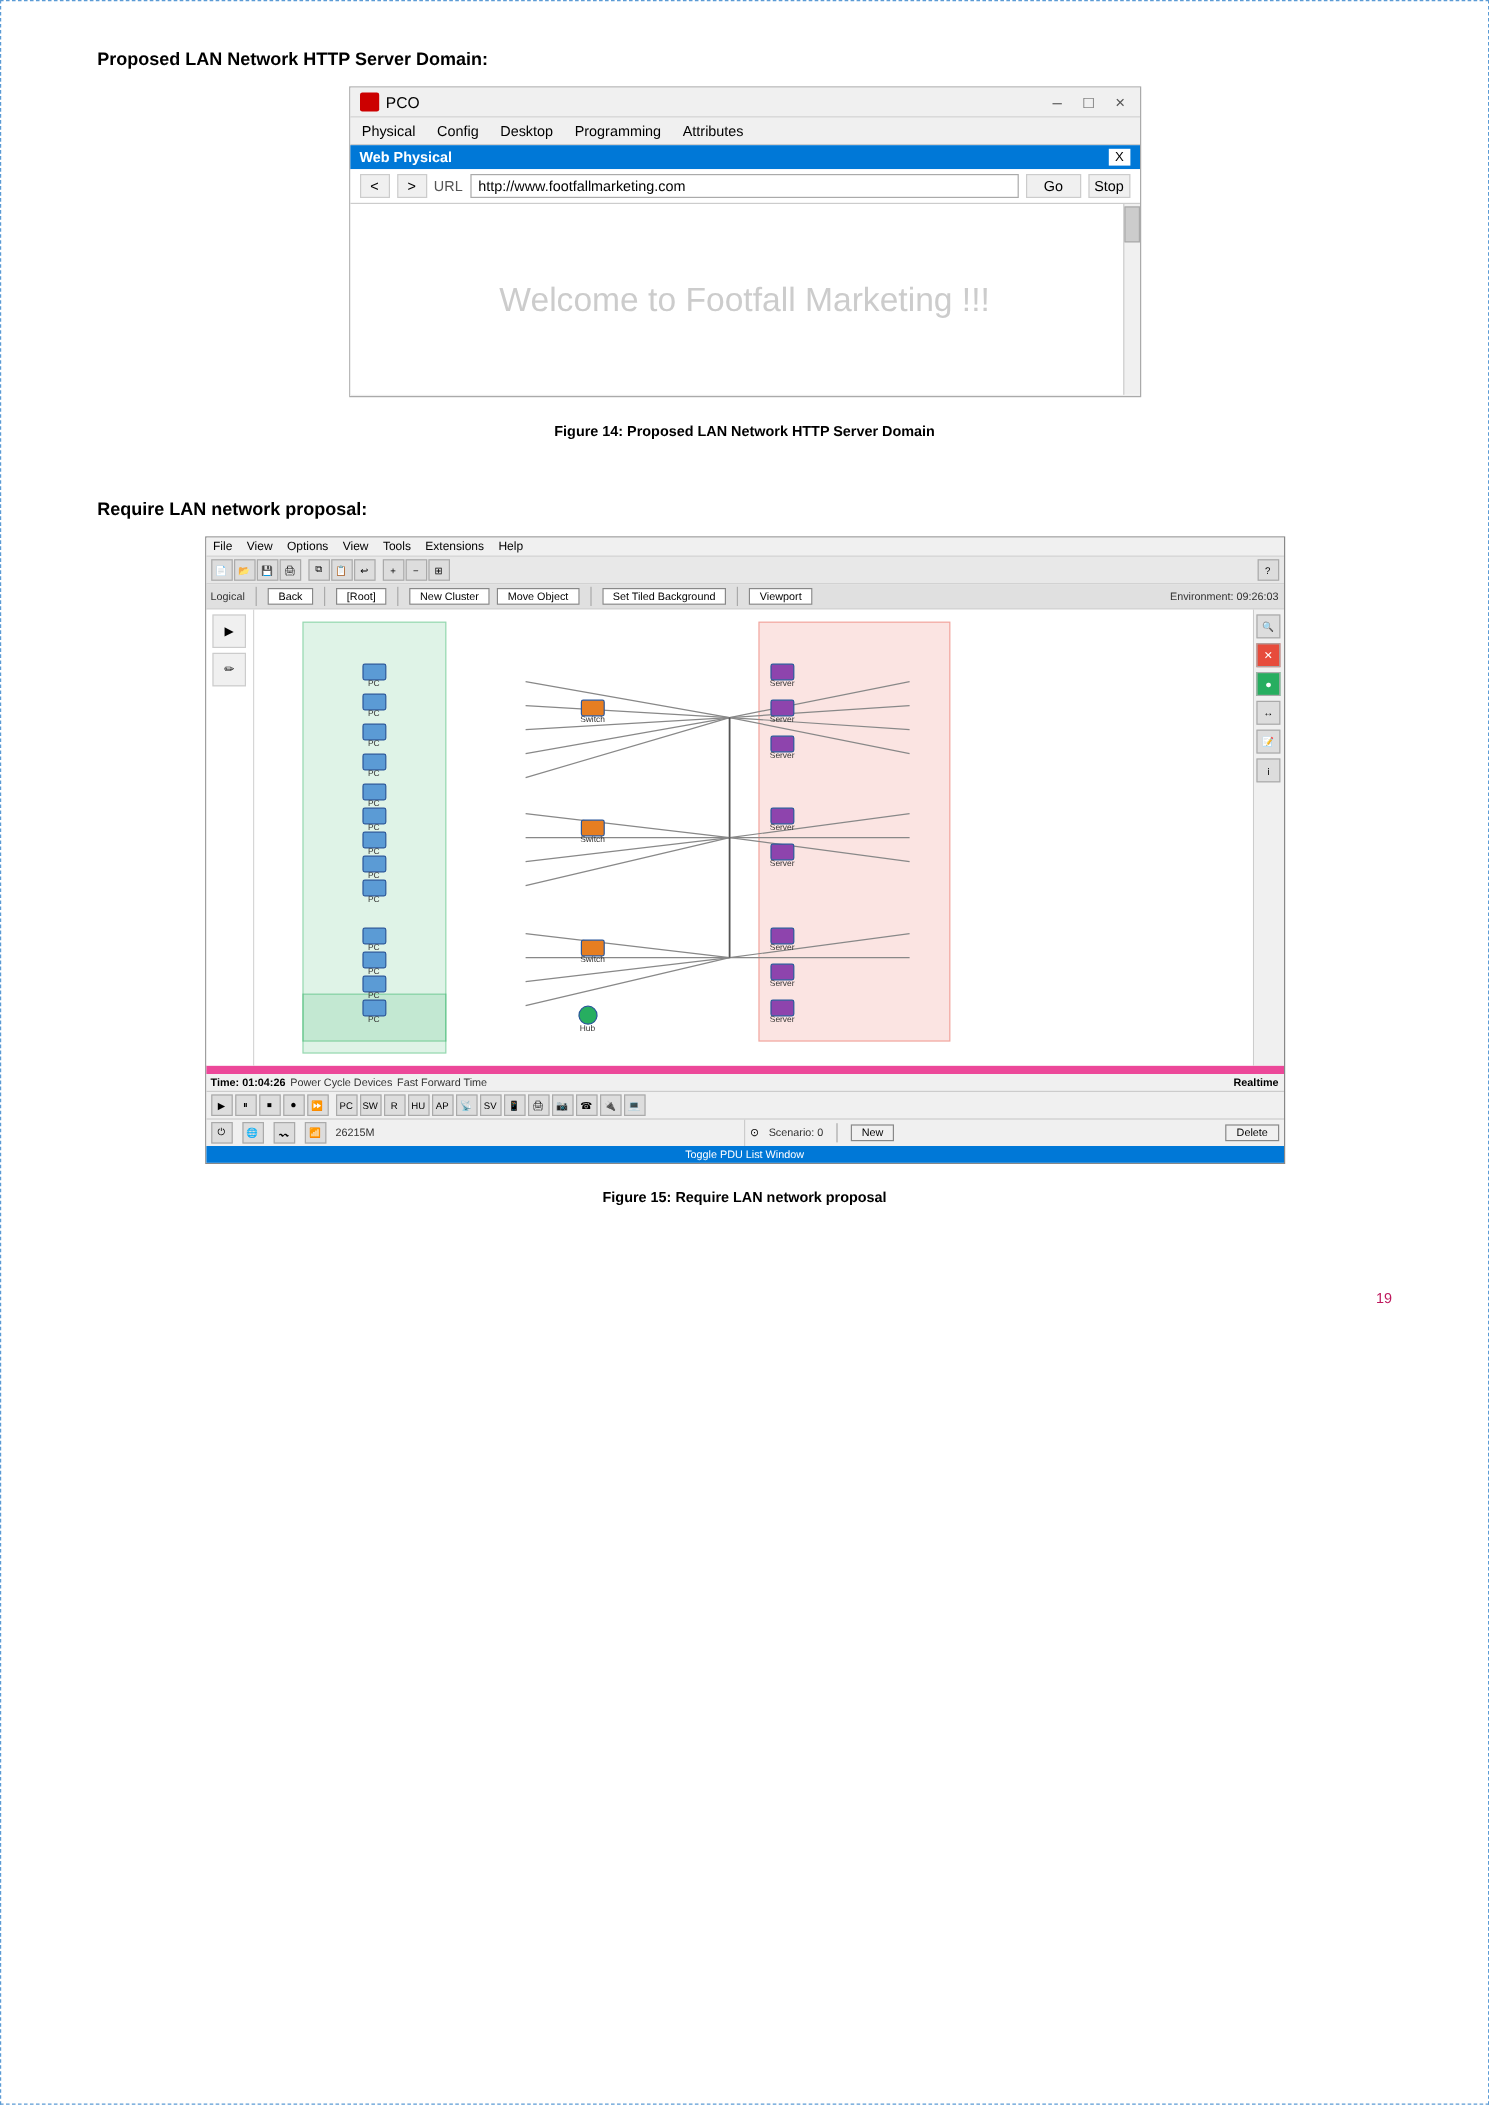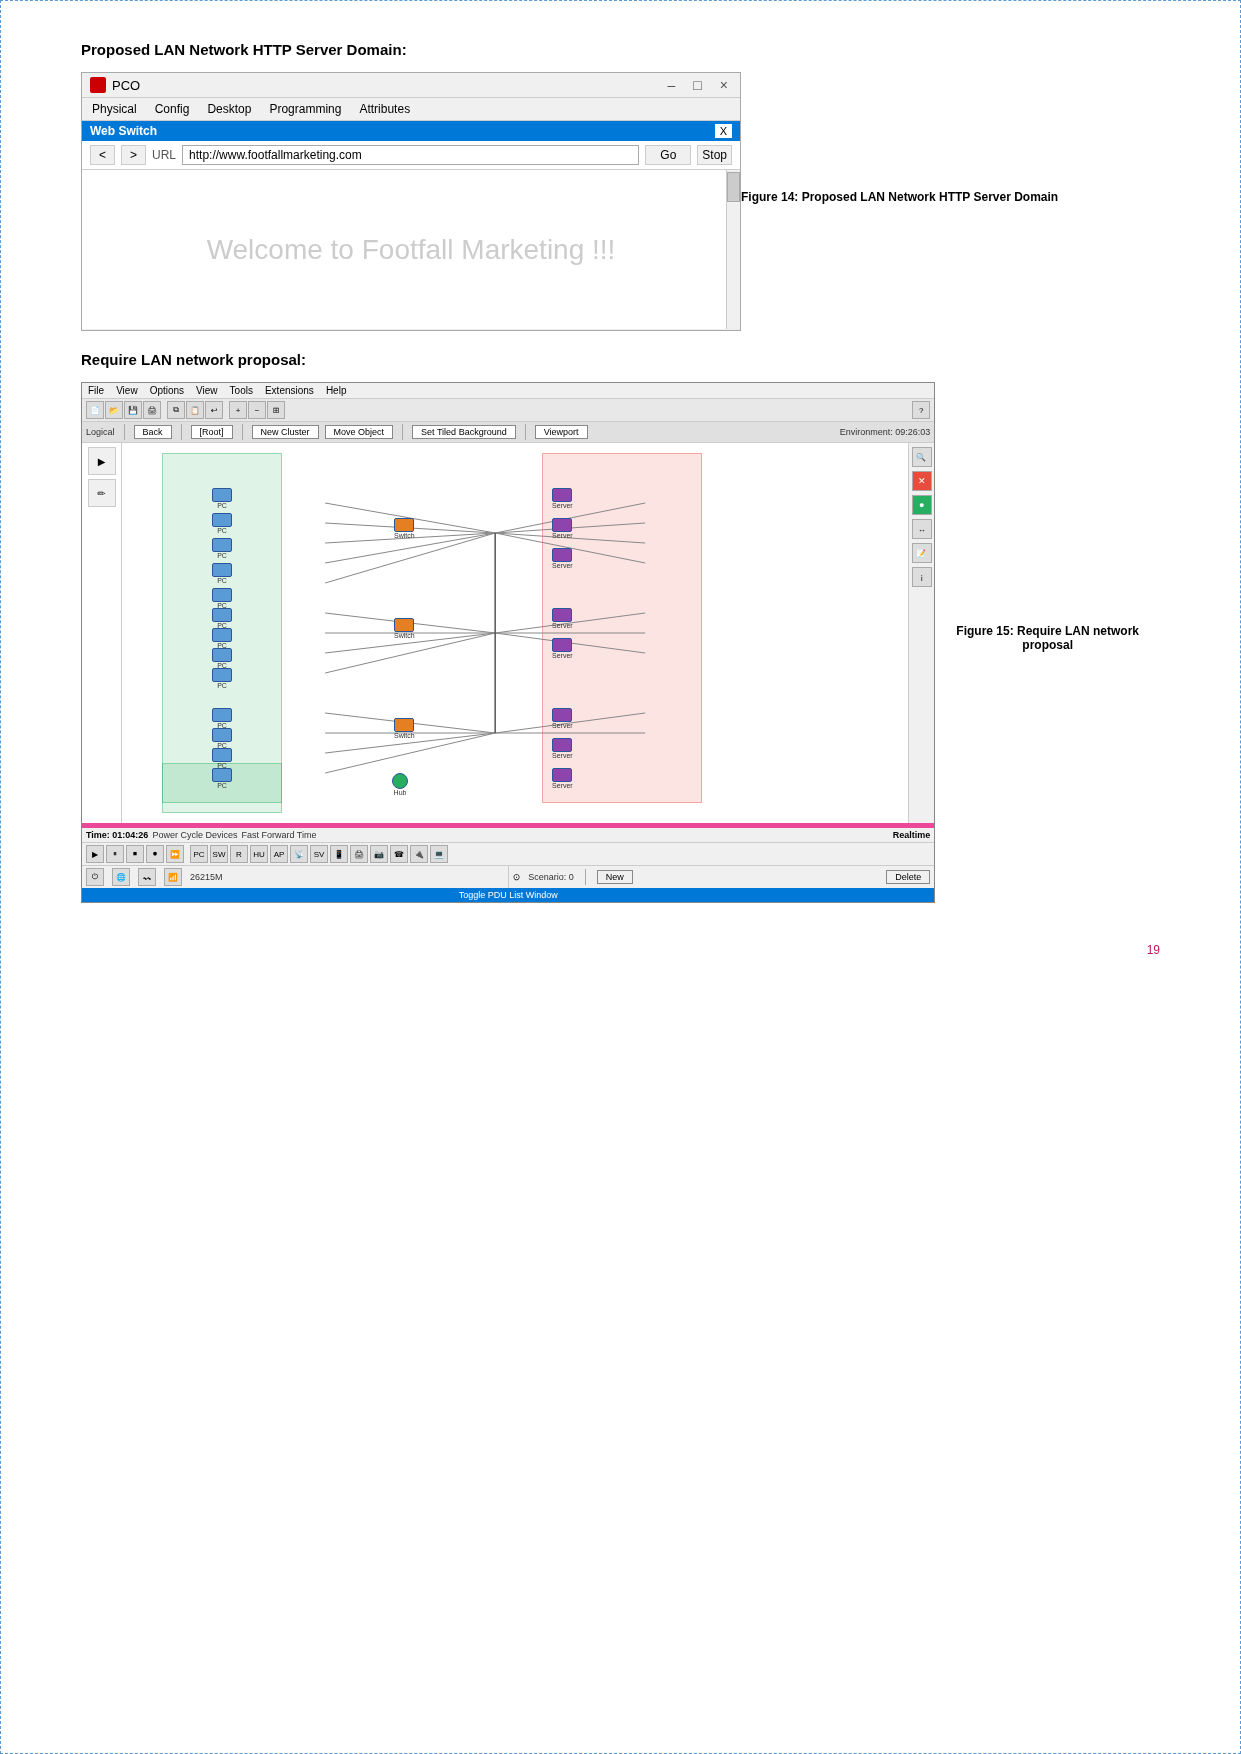--- a/index.html
+++ b/index.html
@@ -287,21 +287,21 @@
       align-items: center;
       justify-content: center;
       font-size: 9px;
       cursor: pointer;
     }
     .pt-right-icon.red { background: #e74c3c; color: #fff; }
     .pt-right-icon.green { background: #27ae60; color: #fff; }
 
     
     .pt-bottom {
-      border-top: 5px solid #ec4899;
+      border-top: 7px solid #ec4899;
       background: #f0f0f0;
     }
     .pt-status-bar {
       display: flex;
       align-items: center;
       padding: 2px 4px;
       font-size: 9px;
       gap: 4px;
       border-bottom: 1px solid #ccc;
     }
@@ -397,21 +397,21 @@
       margin-top: 40px;
       color: #be185d;
     }
 
     
     .section-block {
       margin-bottom: 20px;
     }
     .figure-block {
       display: flex;
-      flex-direction: row;
+      flex-direction: column;
       align-items: center;
       margin-bottom: 16px;
     }
   </style>
 </head>
 <body>
 
 <div class="section-block">
   <h2 class="section-heading">Proposed LAN Network HTTP Server Domain:</h2>
 
@@ -432,21 +432,21 @@
 
       <div class="pco-menubar">
         <span class="pco-menu-item">Physical</span>
         <span class="pco-menu-item">Config</span>
         <span class="pco-menu-item">Desktop</span>
         <span class="pco-menu-item">Programming</span>
         <span class="pco-menu-item">Attributes</span>
       </div>
 
       <div class="pco-webbrowser-bar">
-        <span class="pco-webbrowser-label">Web Switch</span>
+        <span class="pco-webbrowser-label">Web Physical</span>
         <button class="pco-webbrowser-close">X</button>
       </div>
 
       <div class="pco-nav-row">
         <button class="nav-btn">&lt;</button>
         <button class="nav-btn">&gt;</button>
         <span class="url-label">URL</span>
         <input class="url-input" type="text" value="http://www.footfallmarketing.com" style="">
         <button class="go-btn">Go</button>
         <button class="stop-btn">Stop</button>

